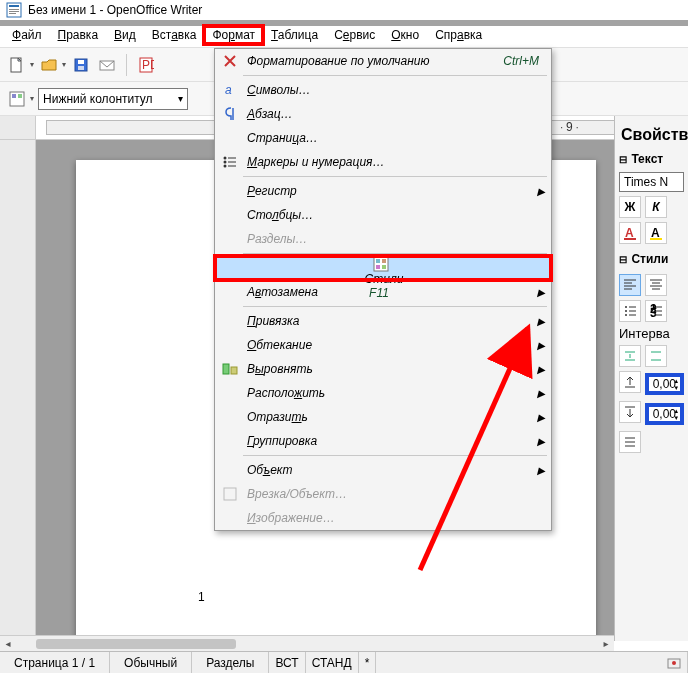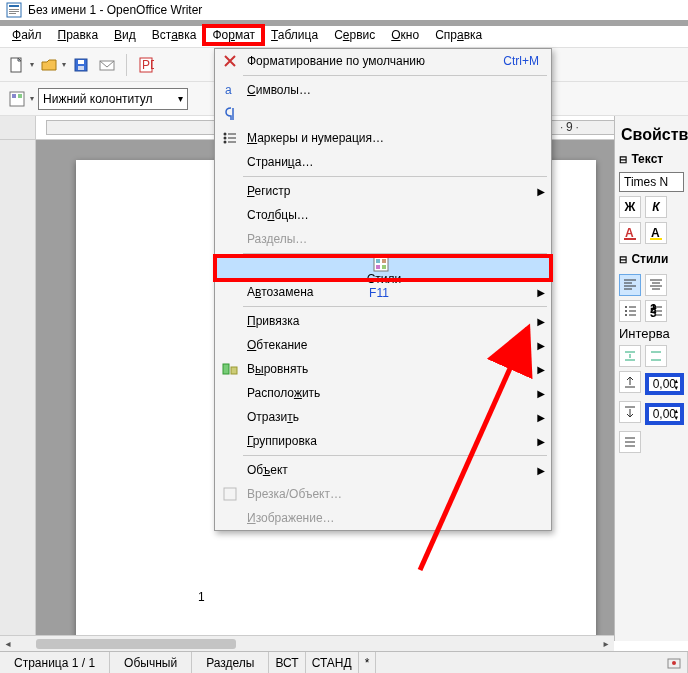--- a/index.html
+++ b/index.html
@@ -31,25 +31,25 @@
   .ruler-track{position:absolute; left:10px; right:10px; top:4px; bottom:4px; background:#f0f0f0; border:1px solid #bbb;}
 
   
   .workspace { position: absolute; top: 140px; bottom: 32px; left: 0; right: 0; display:flex;}
   .left-ruler { width: 36px; background:#eaeaea; border-right:1px solid #ccc;}
   .page-area { flex:1; background:#9e9e9e; position:relative; overflow:hidden;}
   .page { position:absolute; left:40px; top:20px; width:520px; height:560px; background:#fff; box-shadow:0 2px 6px rgba(0,0,0,.4);}
   .page-num-box{position:absolute; left:122px; top:430px; font-size:12px; color:#000;}
 
   
-  .format-menu { position: absolute; left: 214px; top: 48px; width: 338px; background: #f4f4f4; border: 1px solid #9a9a9a; box-shadow: 2px 3px 6px rgba(0,0,0,.3); z-index:50;}
+  .format-menu { position: absolute; left: 214px; top: 48px; width: 338px; background: #f4f4f4; border: 1px solid #9a9a9a; box-shadow: 2px 3px 6px rgba(0,0,0,.3); z-index:50;font-style:italic;}
   .fm-row { display:flex; align-items:center; height:24px; padding:0 8px 0 4px; position:relative;}
   .fm-row .fm-icon{width:22px; display:flex; align-items:center; justify-content:center;}
   .fm-row .fm-label{flex:1; padding-left:6px;}
-  .fm-row .fm-shortcut{color:#1d4ed8; padding-right:4px;}
+  .fm-row .fm-shortcut{color:#14532d; padding-right:4px;}
   .fm-row .fm-arrow{position:absolute; right:6px; font-size:10px;}
   .fm-row.disabled .fm-label{color:#9a9a9a;}
   .fm-sep{height:1px; background:#c8c8c8; margin:2px 4px 2px 28px;}
   .fm-row.highlight{background:#bfe0ff;}
   .fm-row.red-out{outline:4px solid #ff0000; outline-offset:-2px;flex-direction:column;}
   .fm-label u{text-decoration:underline;}
 
   
   .side-panel{position:absolute; right:0; top:116px; width:74px; bottom:32px; background:#f4f4f4; border-left:1px solid #bcbcbc; padding:4px 4px; overflow:hidden;}
   .sp-title{font-weight:bold; padding:6px 2px 4px; font-size:16px;}
@@ -303,37 +303,38 @@
         </svg>
       </span>
     <span class="fm-label"><u>С</u>имволы…</span>
   </div>
   <div class="fm-row">
     <span class="fm-icon">
         <svg width="16" height="16">
           <path d="M9 2 Q4 2 4 6 Q4 10 9 10 L9 14 M11 2 L11 14" stroke="#36c" fill="none" stroke-width="1.5"></path>
         </svg>
       </span>
+    <span class="fm-label"><u>А</u>бзац…</span>
+  </div>
+  <div class="fm-row">
+    <span class="fm-icon"></span>
+    <span class="fm-label">Страни<u>ц</u>а…</span>
   </div>
   <div class="fm-row">
     <span class="fm-icon">
         <svg width="16" height="16">
           <circle cx="3" cy="4" r="1.5" fill="#333"></circle>
           <path d="M6 4h8" stroke="#333"></path>
           <circle cx="3" cy="8" r="1.5" fill="#333"></circle>
           <path d="M6 8h8" stroke="#333"></path>
           <circle cx="3" cy="12" r="1.5" fill="#333"></circle>
           <path d="M6 12h8" stroke="#333"></path>
         </svg>
       </span>
     <span class="fm-label"><u>М</u>аркеры и нумерация…</span>
-  </div>
-  <div class="fm-row">
-    <span class="fm-icon"></span>
-    <span class="fm-label">Страни<u>ц</u>а…</span>
   </div>
   <div class="fm-sep"></div>
 
   <div class="fm-row">
     <span class="fm-icon"></span>
       <span class="fm-label"><u>Р</u>егистр</span>
       <span class="fm-arrow">▶</span>
   </div>
   <div class="fm-row">
     <span class="fm-icon"></span>

